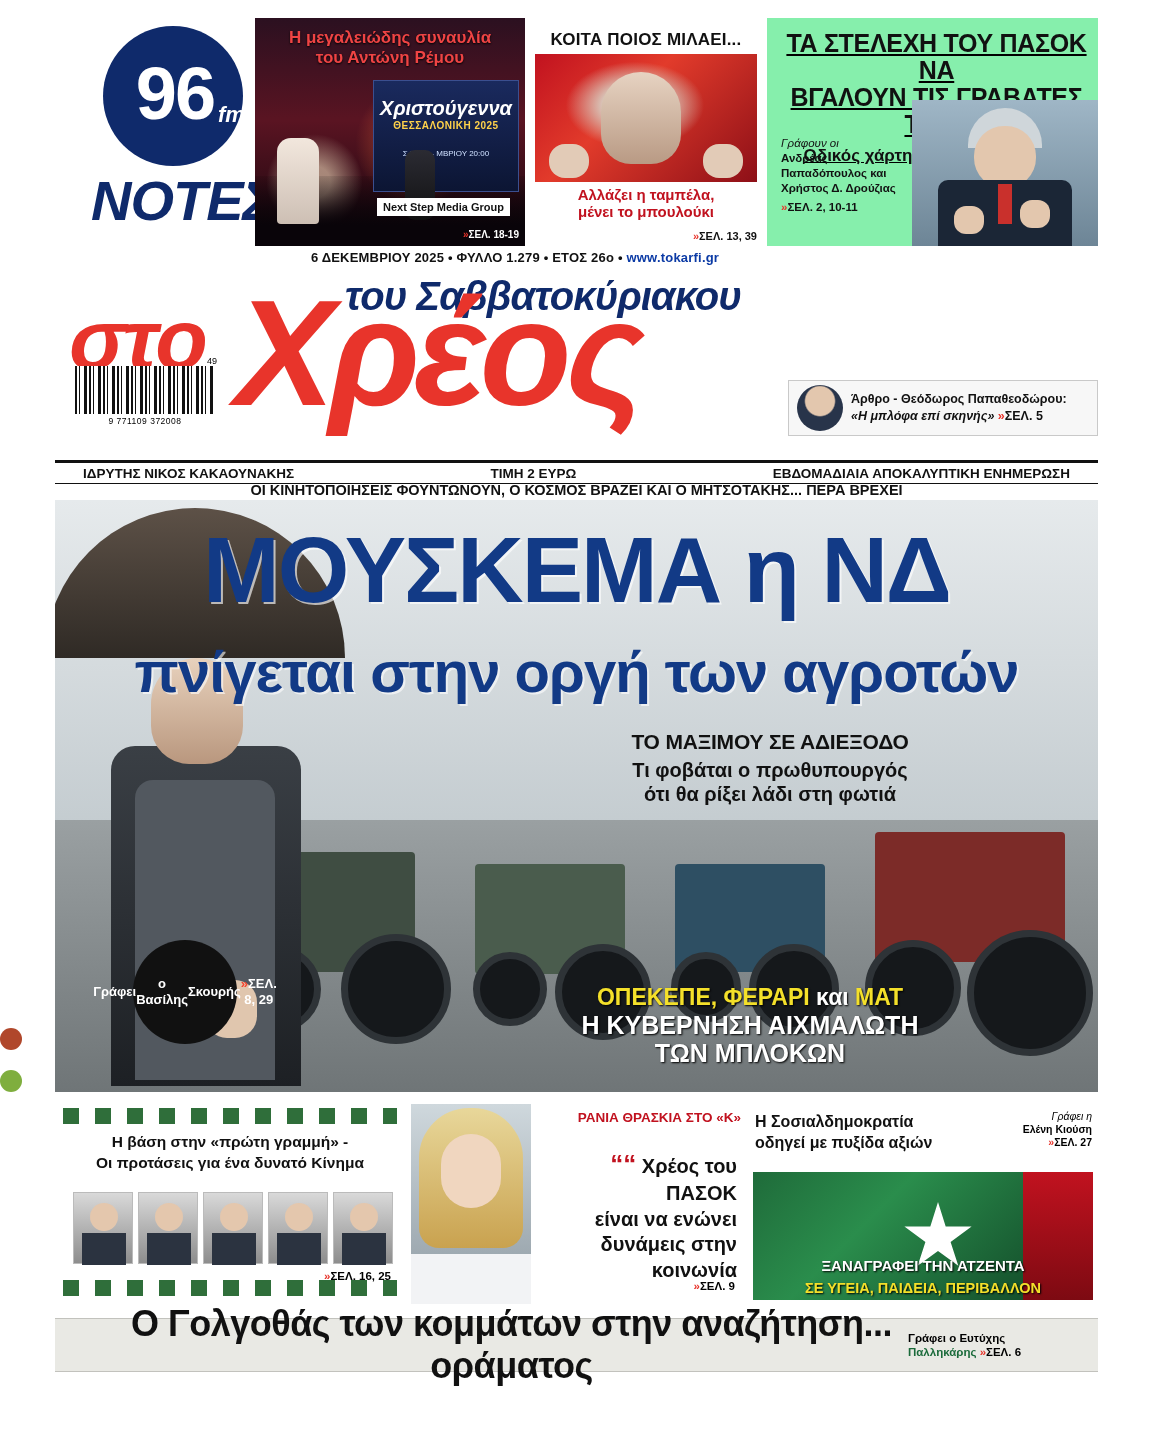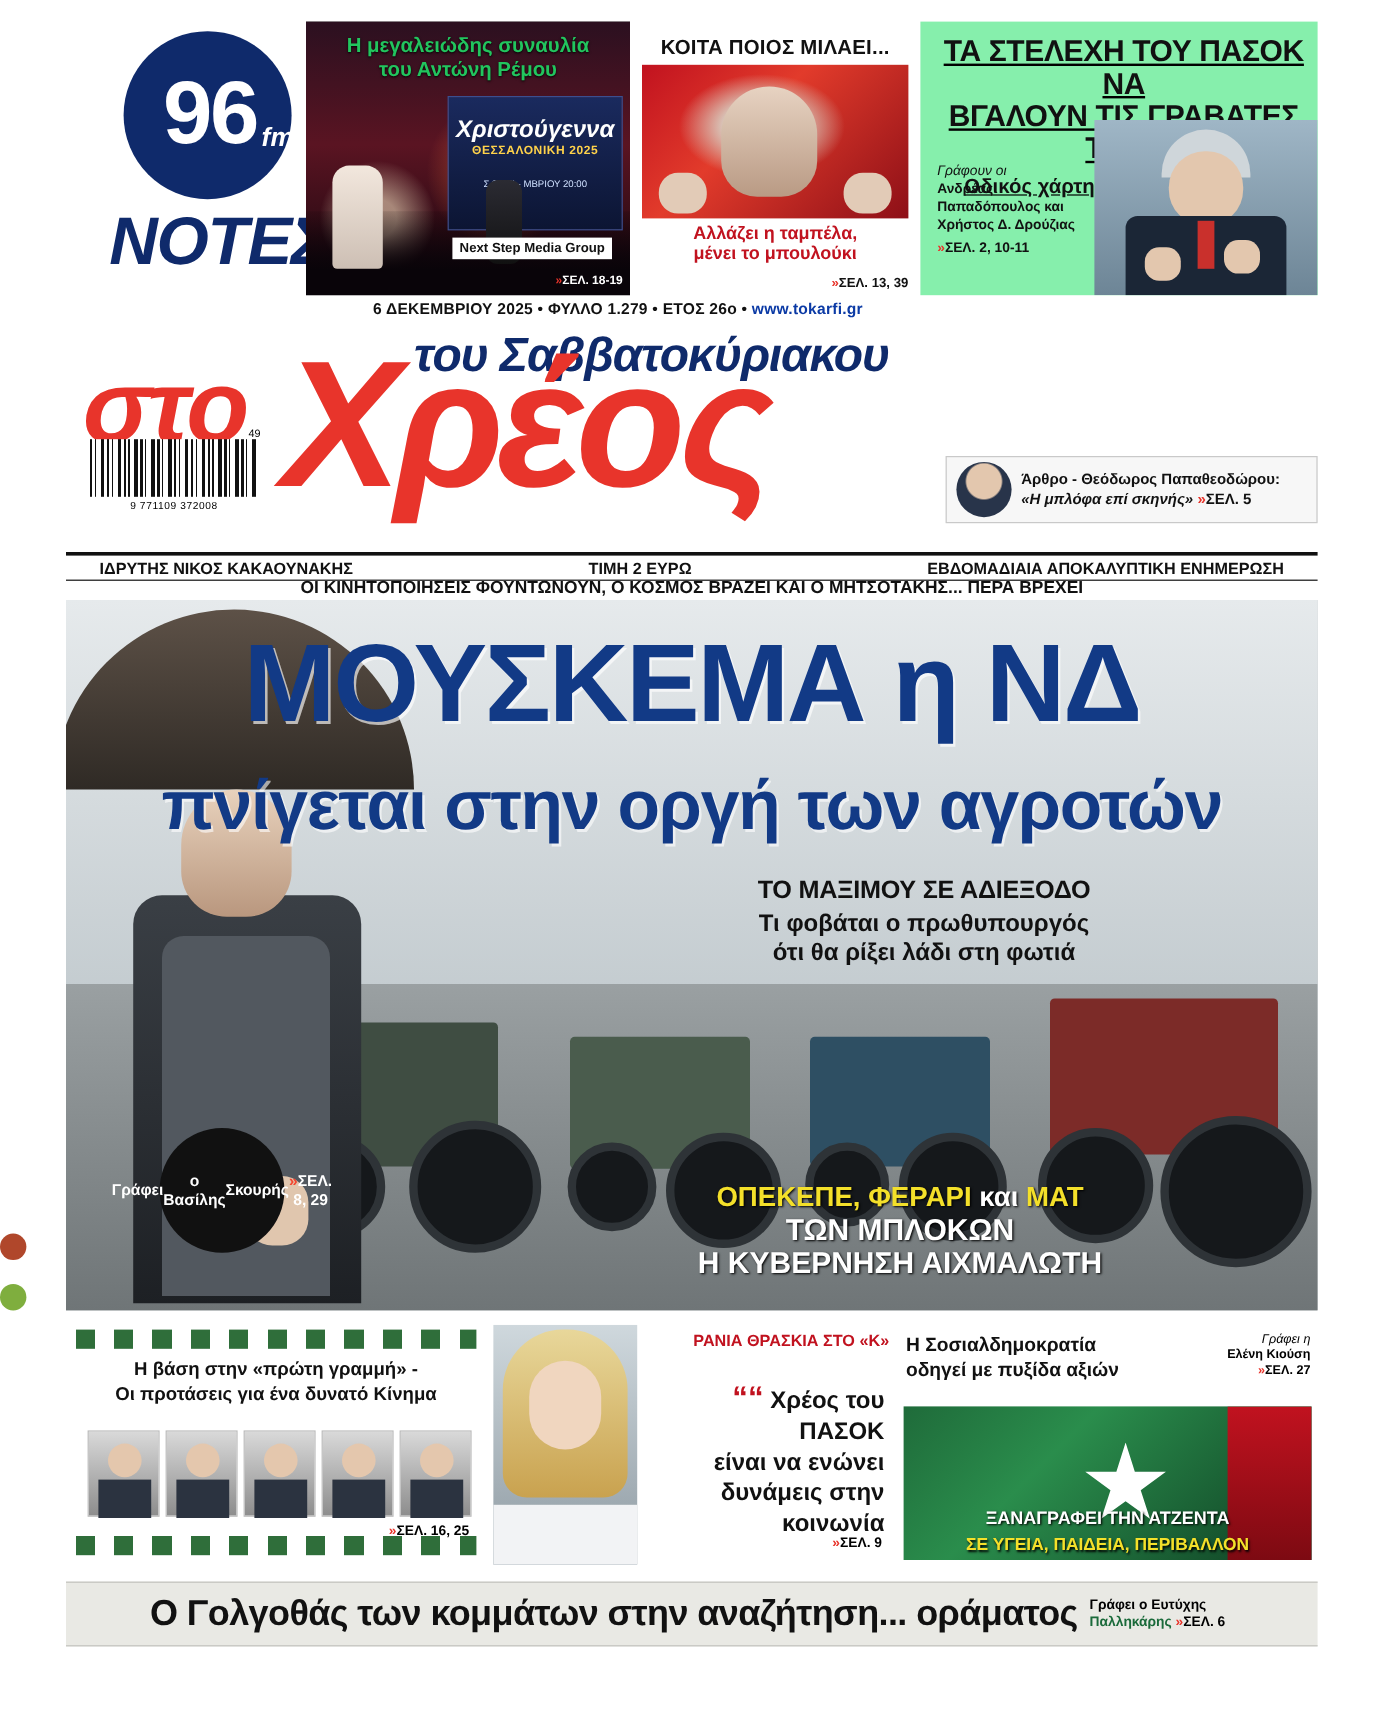--- a/index.html
+++ b/index.html
@@ -33,21 +33,21 @@
     position:absolute; left:36px; top:150px; font-size:56px; font-weight:bold; font-style:italic;
     color:#0f2a6b; letter-spacing:-1px;
   }
 
   .tile { position:relative; overflow:hidden; }
 
   
   .tile-concert { flex:0 0 270px; width:270px; height:228px; background:#120a10; }
   .tile-concert .hdr {
     position:absolute; top:10px; left:0; width:100%; text-align:center; z-index:4;
-    color:#22c55e; font-weight:bold; font-size:17px; line-height:1.2; text-shadow:0 1px 2px #000;
+    color:#ef4444; font-weight:bold; font-size:17px; line-height:1.2; text-shadow:0 1px 2px #000;
   }
   .tile-concert .stage {
     position:absolute; left:0; top:0; width:100%; height:100%;
     background:
       radial-gradient(circle at 22% 72%, rgba(255,235,200,.55) 0 6%, transparent 18%),
       radial-gradient(circle at 60% 55%, rgba(255,120,60,.45) 0 8%, transparent 30%),
       linear-gradient(180deg,#2b1020 0%, #5a1422 45%, #14060d 100%);
   }
   .tile-concert .scr {
     position:absolute; left:118px; top:62px; width:146px; height:112px;
@@ -288,21 +288,21 @@
     font-size:14.5px; font-weight:bold; color:#f4e02a; text-shadow:1px 1px 2px #000;
   }
 
   
   .footer {
     position:absolute; left:55px; top:1318px; width:1043px; height:54px;
     background:#e9e9e4; border-top:1px solid #c2c2bd; border-bottom:1px solid #c2c2bd;
     display:flex; align-items:center;
   }
   .footer .txt {
-    flex:1 1 auto; text-align:center; font-size:30px; font-weight:bold; color:#111; letter-spacing:-.5px;
+    flex:1 1 auto; text-align:center; font-size:36px; font-weight:bold; color:#111; letter-spacing:-.5px;
     padding-left:60px;
   }
   .footer .by { flex:0 0 190px; font-size:11.5px; font-weight:bold; line-height:1.25; padding-right:8px; }
   .footer .by .nm { color:#1a6a3a; }
   .footer .by .pg b { color:#e8342b; }
 
   .dot-g { position:absolute; left:0; top:1070px; width:22px; height:22px; border-radius:50%; background:#7fae3e; }
   .dot-r { position:absolute; left:0; top:1028px; width:22px; height:22px; border-radius:50%; background:#b0472b; }
 </style>
 </head>
@@ -455,22 +455,22 @@
       </div>
     </div>
 
     <div class="lower">
       <div class="l1">
         <span>ΟΠΕΚΕΠΕ, ΦΕΡΑΡΙ</span>
         <span class="w">και</span>
         <span>ΜΑΤ</span>
       </div>
       <div class="l2">
+        <div>Η ΚΥΒΕΡΝΗΣΗ ΑΙΧΜΑΛΩΤΗ</div>
         <div>ΤΩΝ ΜΠΛΟΚΩΝ</div>
-        <div>Η ΚΥΒΕΡΝΗΣΗ ΑΙΧΜΑΛΩΤΗ</div>
       </div>
     </div>
 
     <div class="byline">
       <div>Γράφει</div>
       <div>ο Βασίλης</div>
       <div>Σκουρής</div>
       <div class="pg"><b>»</b><span>ΣΕΛ. 8, 29</span></div>
     </div>
   </div>

